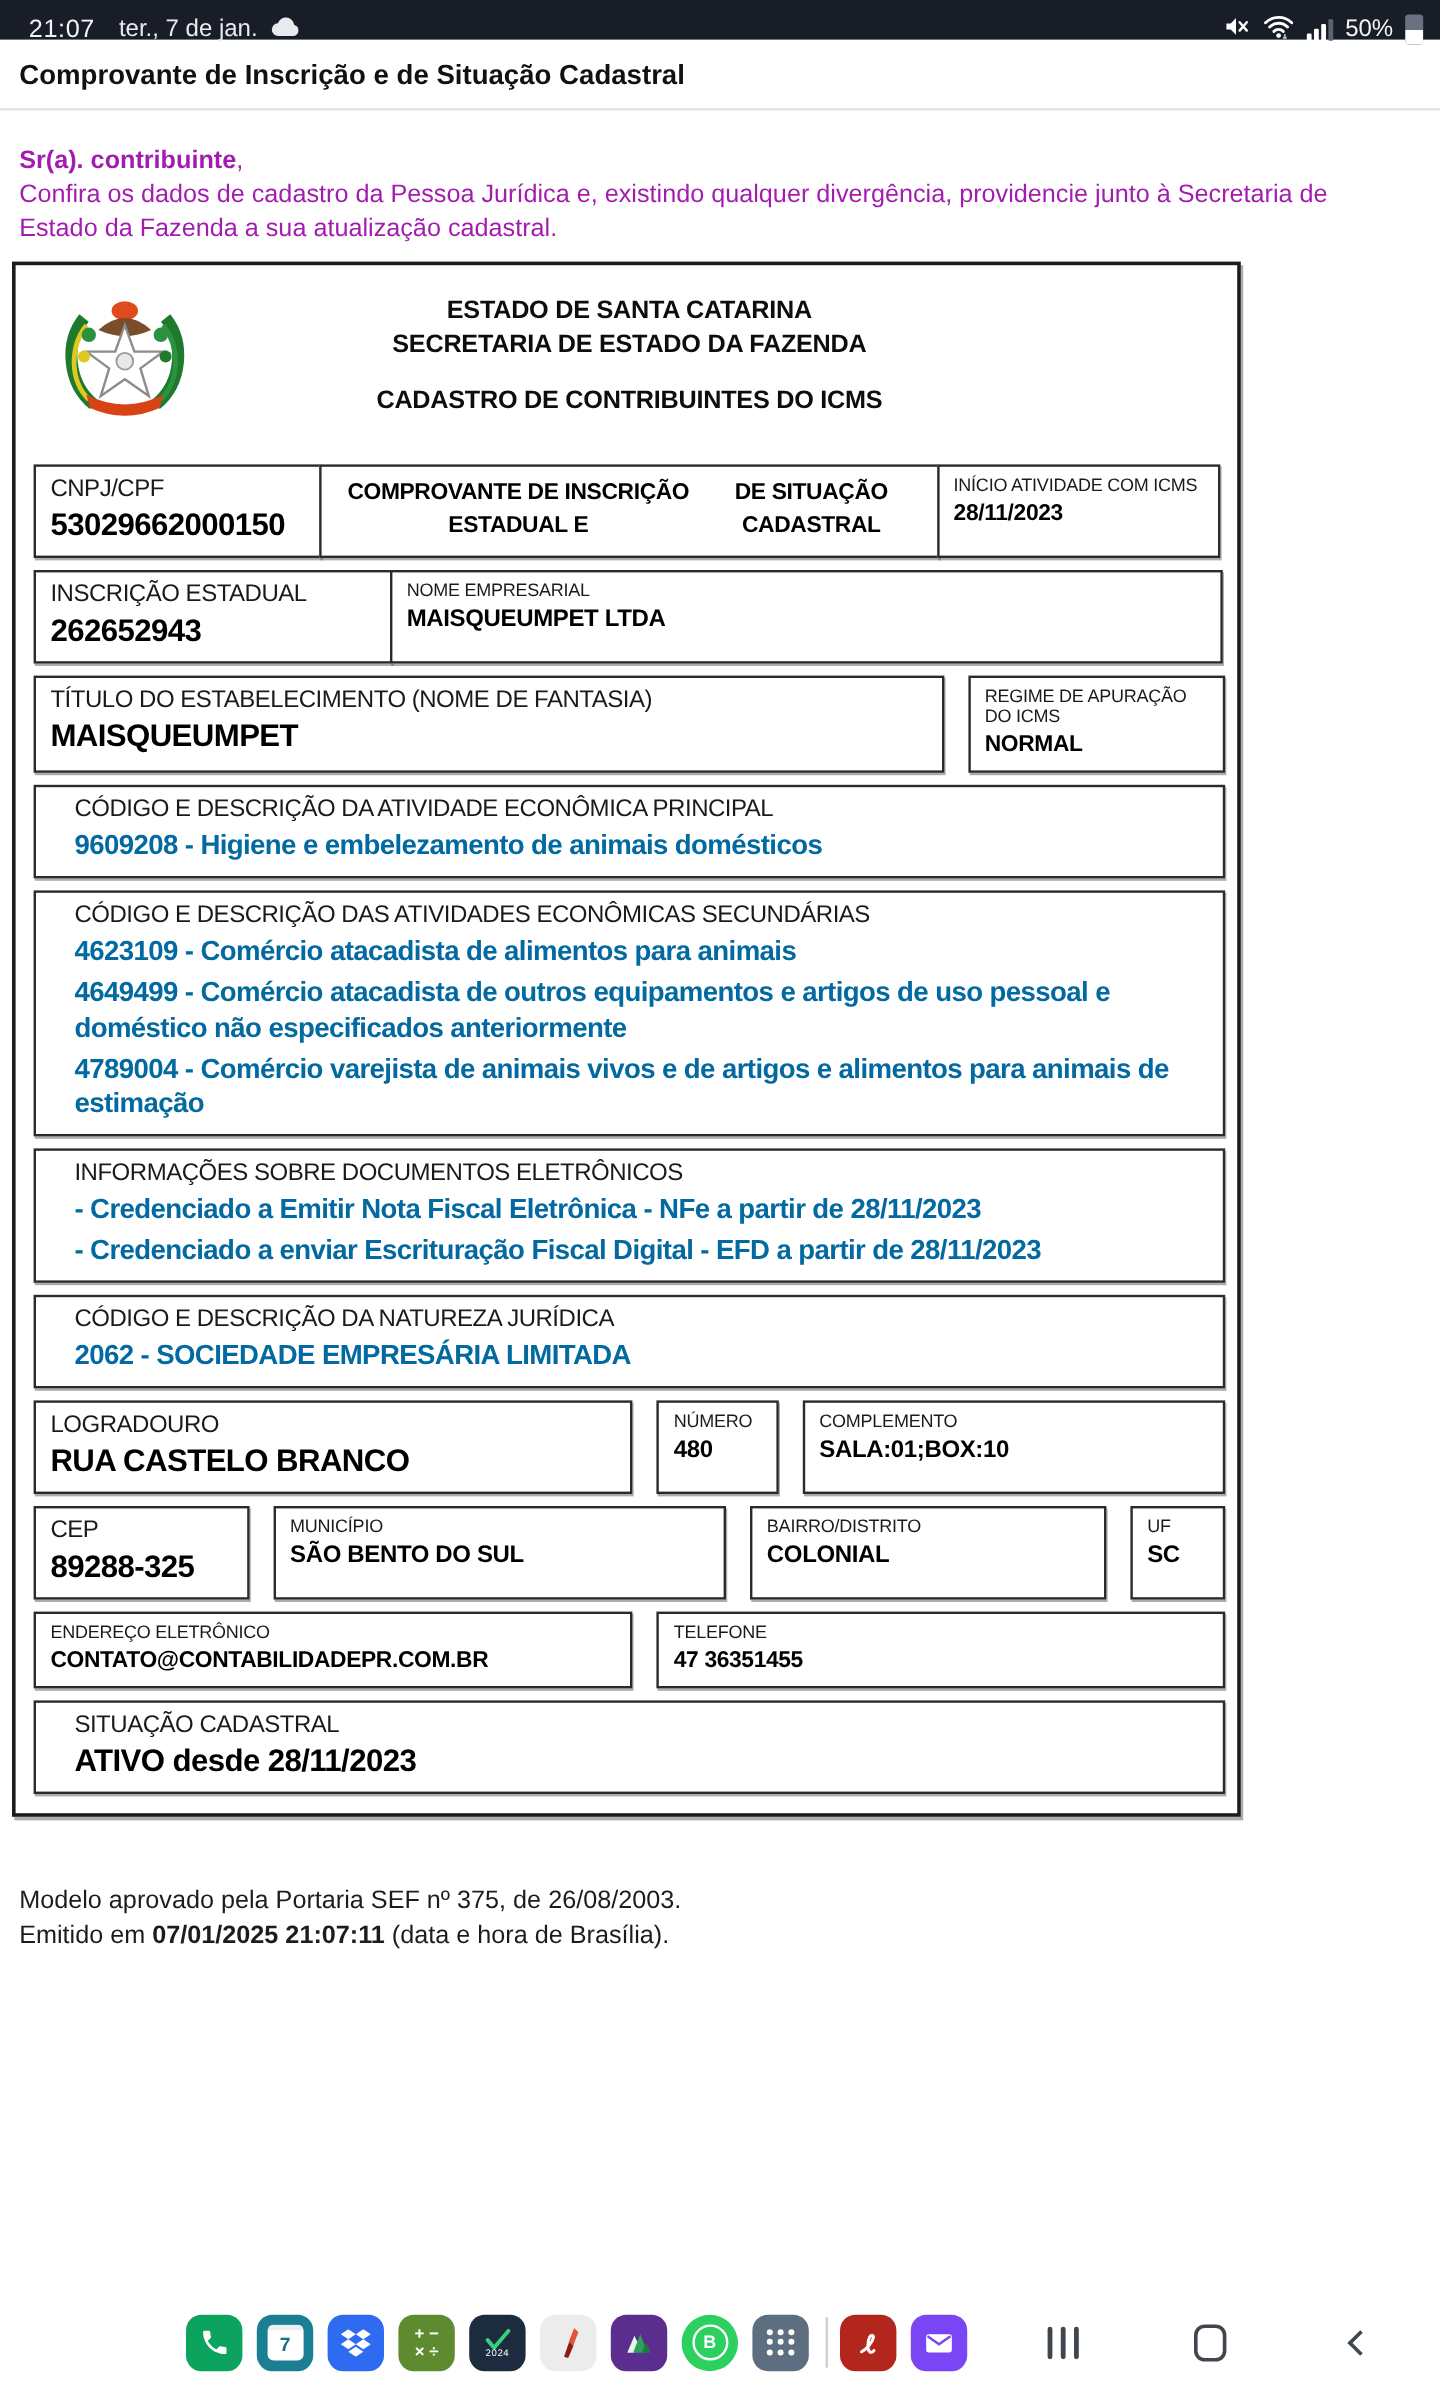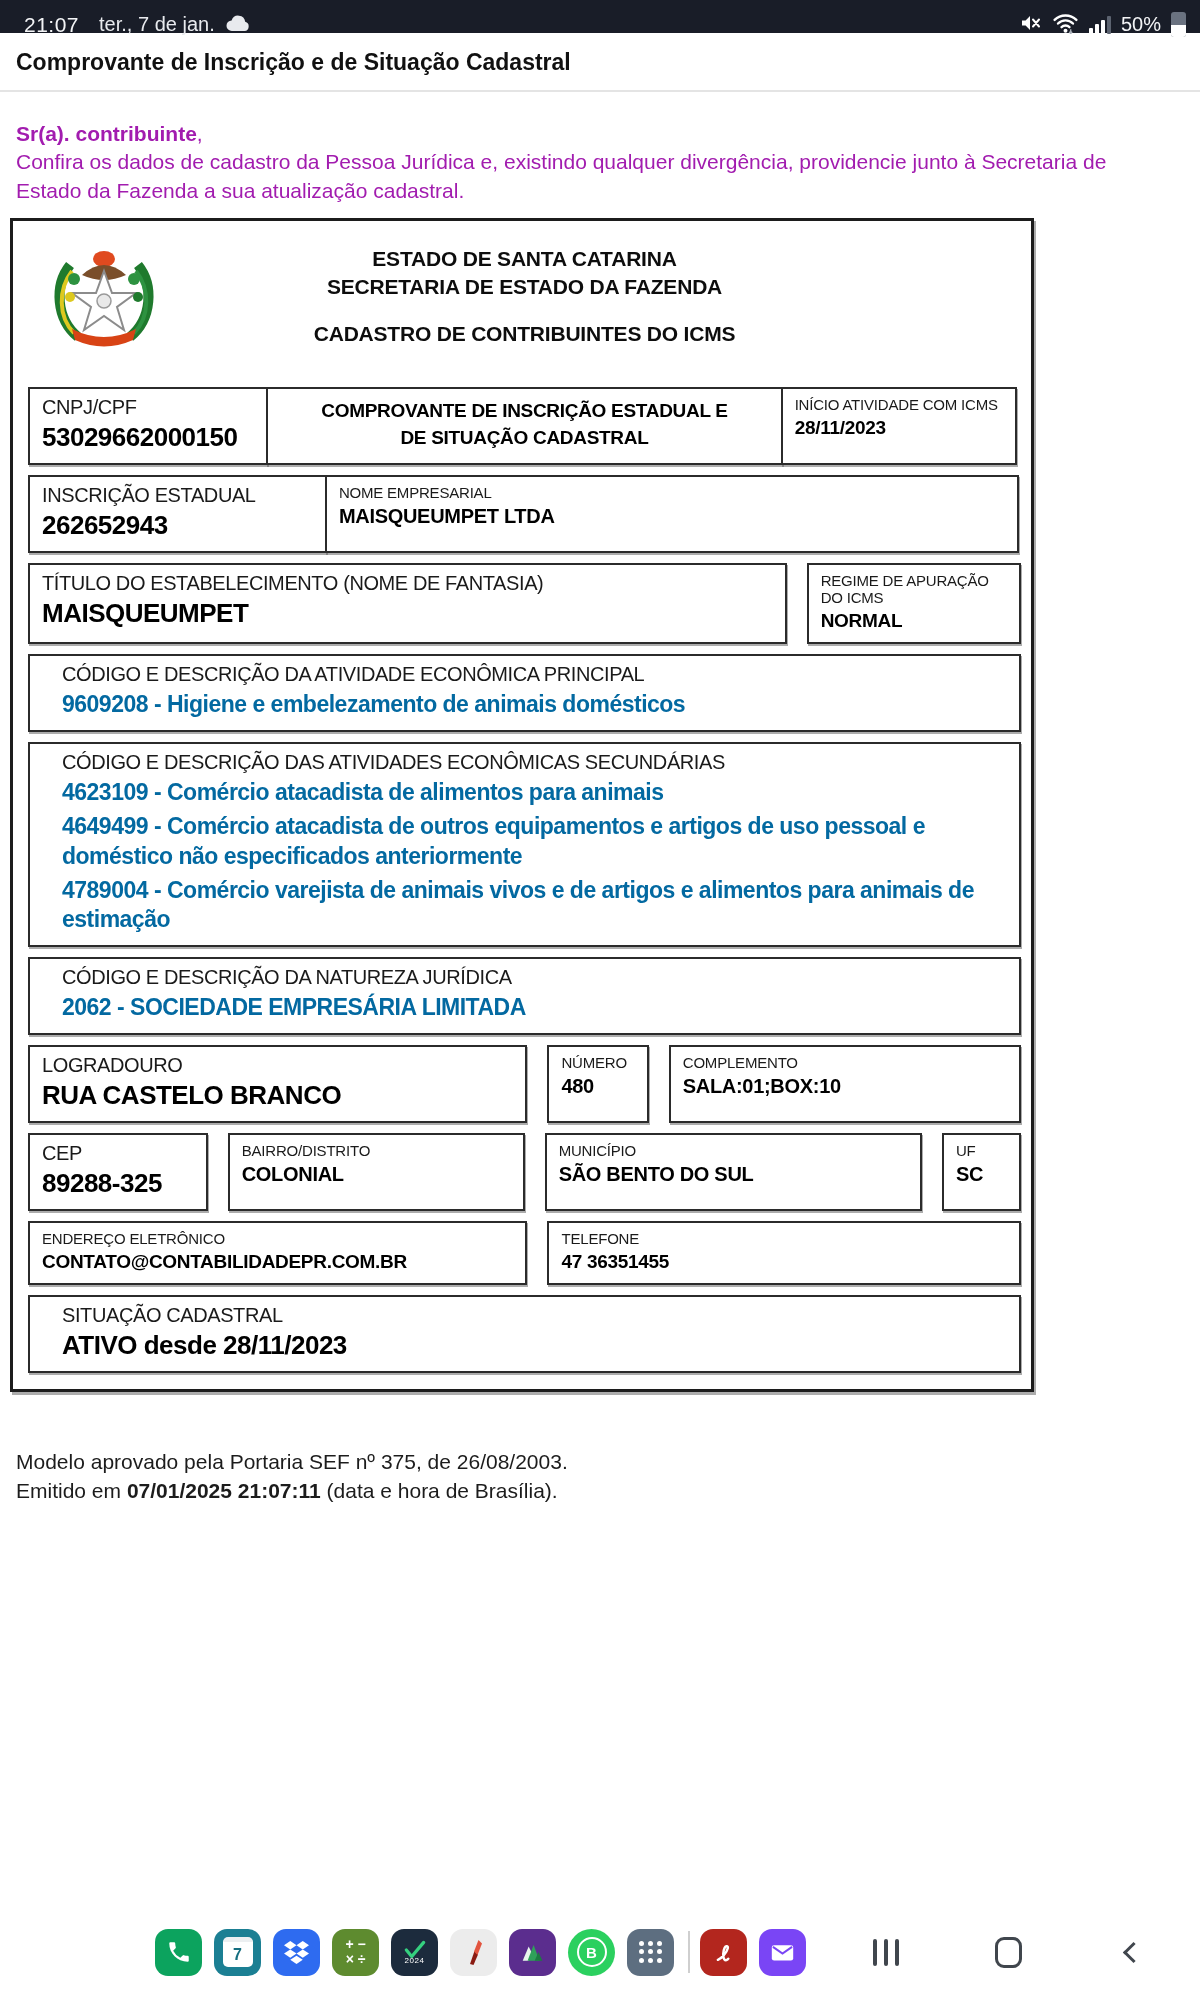--- a/index.html
+++ b/index.html
@@ -43,21 +43,21 @@
     background:#fff; padding:7px 12px 10px; }
   .joined .fbox + .fbox { margin-left:-2px; box-shadow:1px 2px 0 rgba(90,90,90,.5); }
 
   .lbl-lg { font-size:20px; color:#1a1a1a; letter-spacing:-.4px; }
   .lbl-sm { font-size:15px; color:#1a1a1a; letter-spacing:-.2px; }
   .val-xl { font-size:26px; font-weight:bold; color:#000; margin-top:3px; letter-spacing:-.5px; }
   .val-lg { font-size:23px; font-weight:bold; color:#0369a1; margin-top:4px; letter-spacing:-.5px; line-height:1.3; }
   .val-md { font-size:20px; font-weight:bold; color:#000; margin-top:4px; letter-spacing:-.3px; }
   .val-sm { font-size:19px; font-weight:bold; color:#000; margin-top:4px; letter-spacing:-.3px; }
 
-  .ctr-box { display:flex; flex-direction:column; justify-content:center; align-items:center; text-align:center; }
+  .ctr-box { display:flex; flex-direction:row; justify-content:center; align-items:center; text-align:center; }
   .ctr-box .dt { font-size:19px; font-weight:bold; letter-spacing:-.3px; line-height:1.4; }
 
   .w-cnpj{flex:0 0 24.2%;} .w-doctype{flex:0 0 52%;} .w-inicio{flex:0 0 23.8%;}
   .w-ie{flex:0 0 30.1%;} .w-nome{flex:0 0 69.9%;}
   .w-fant{flex:0 0 76.4%;} .w-regime{flex:1 1 auto;}
   .w-full{flex:1 1 100%;padding-left:32px;}
   .w-logr{flex:0 0 50.3%;} .w-num{flex:0 0 10.2%;} .w-compl{flex:1 1 auto;}
   .w-cep{flex:0 0 18.1%;} .w-bairro{flex:0 0 29.9%;} .w-mun{flex:0 0 38%;} .w-uf{flex:1 1 auto;}
   .w-mail{flex:0 0 50.3%;} .w-tel{flex:1 1 auto;}
 
@@ -216,20 +216,27 @@
 
     <div class="row">
       <div class="fbox w-full">
         <div class="lbl-lg">CÓDIGO E DESCRIÇÃO DAS ATIVIDADES ECONÔMICAS SECUNDÁRIAS</div>
         <div class="val-lg">4623109 - Comércio atacadista de alimentos para animais</div>
         <div class="val-lg">4649499 - Comércio atacadista de outros equipamentos e artigos de uso pessoal e doméstico não especificados anteriormente</div>
         <div class="val-lg">4789004 - Comércio varejista de animais vivos e de artigos e alimentos para animais de estimação</div>
       </div>
     </div>
 
+    <div class="row">
+      <div class="fbox w-full">
+        <div class="lbl-lg">INFORMAÇÕES SOBRE DOCUMENTOS ELETRÔNICOS</div>
+        <div class="val-lg">- Credenciado a Emitir Nota Fiscal Eletrônica - NFe a partir de 28/11/2023</div>
+        <div class="val-lg">- Credenciado a enviar Escrituração Fiscal Digital - EFD a partir de 28/11/2023</div>
+      </div>
+    </div>
 
     <div class="row">
       <div class="fbox w-full">
         <div class="lbl-lg">CÓDIGO E DESCRIÇÃO DA NATUREZA JURÍDICA</div>
         <div class="val-lg">2062 - SOCIEDADE EMPRESÁRIA LIMITADA</div>
       </div>
     </div>
 
     <div class="row gapped">
       <div class="fbox w-logr">
@@ -244,27 +251,27 @@
         <div class="lbl-sm">COMPLEMENTO</div>
         <div class="val-md">SALA:01;BOX:10</div>
       </div>
     </div>
 
     <div class="row gapped">
       <div class="fbox w-cep">
         <div class="lbl-lg">CEP</div>
         <div class="val-xl">89288-325</div>
       </div>
+      <div class="fbox w-mun">
+        <div class="lbl-sm">MUNICÍPIO</div>
+        <div class="val-md">SÃO BENTO DO SUL</div>
+      </div>
       <div class="fbox w-bairro">
         <div class="lbl-sm">BAIRRO/DISTRITO</div>
         <div class="val-md">COLONIAL</div>
-      </div>
-      <div class="fbox w-mun">
-        <div class="lbl-sm">MUNICÍPIO</div>
-        <div class="val-md">SÃO BENTO DO SUL</div>
       </div>
       <div class="fbox w-uf">
         <div class="lbl-sm">UF</div>
         <div class="val-md">SC</div>
       </div>
     </div>
 
     <div class="row gapped">
       <div class="fbox w-mail">
         <div class="lbl-sm">ENDEREÇO ELETRÔNICO</div>

